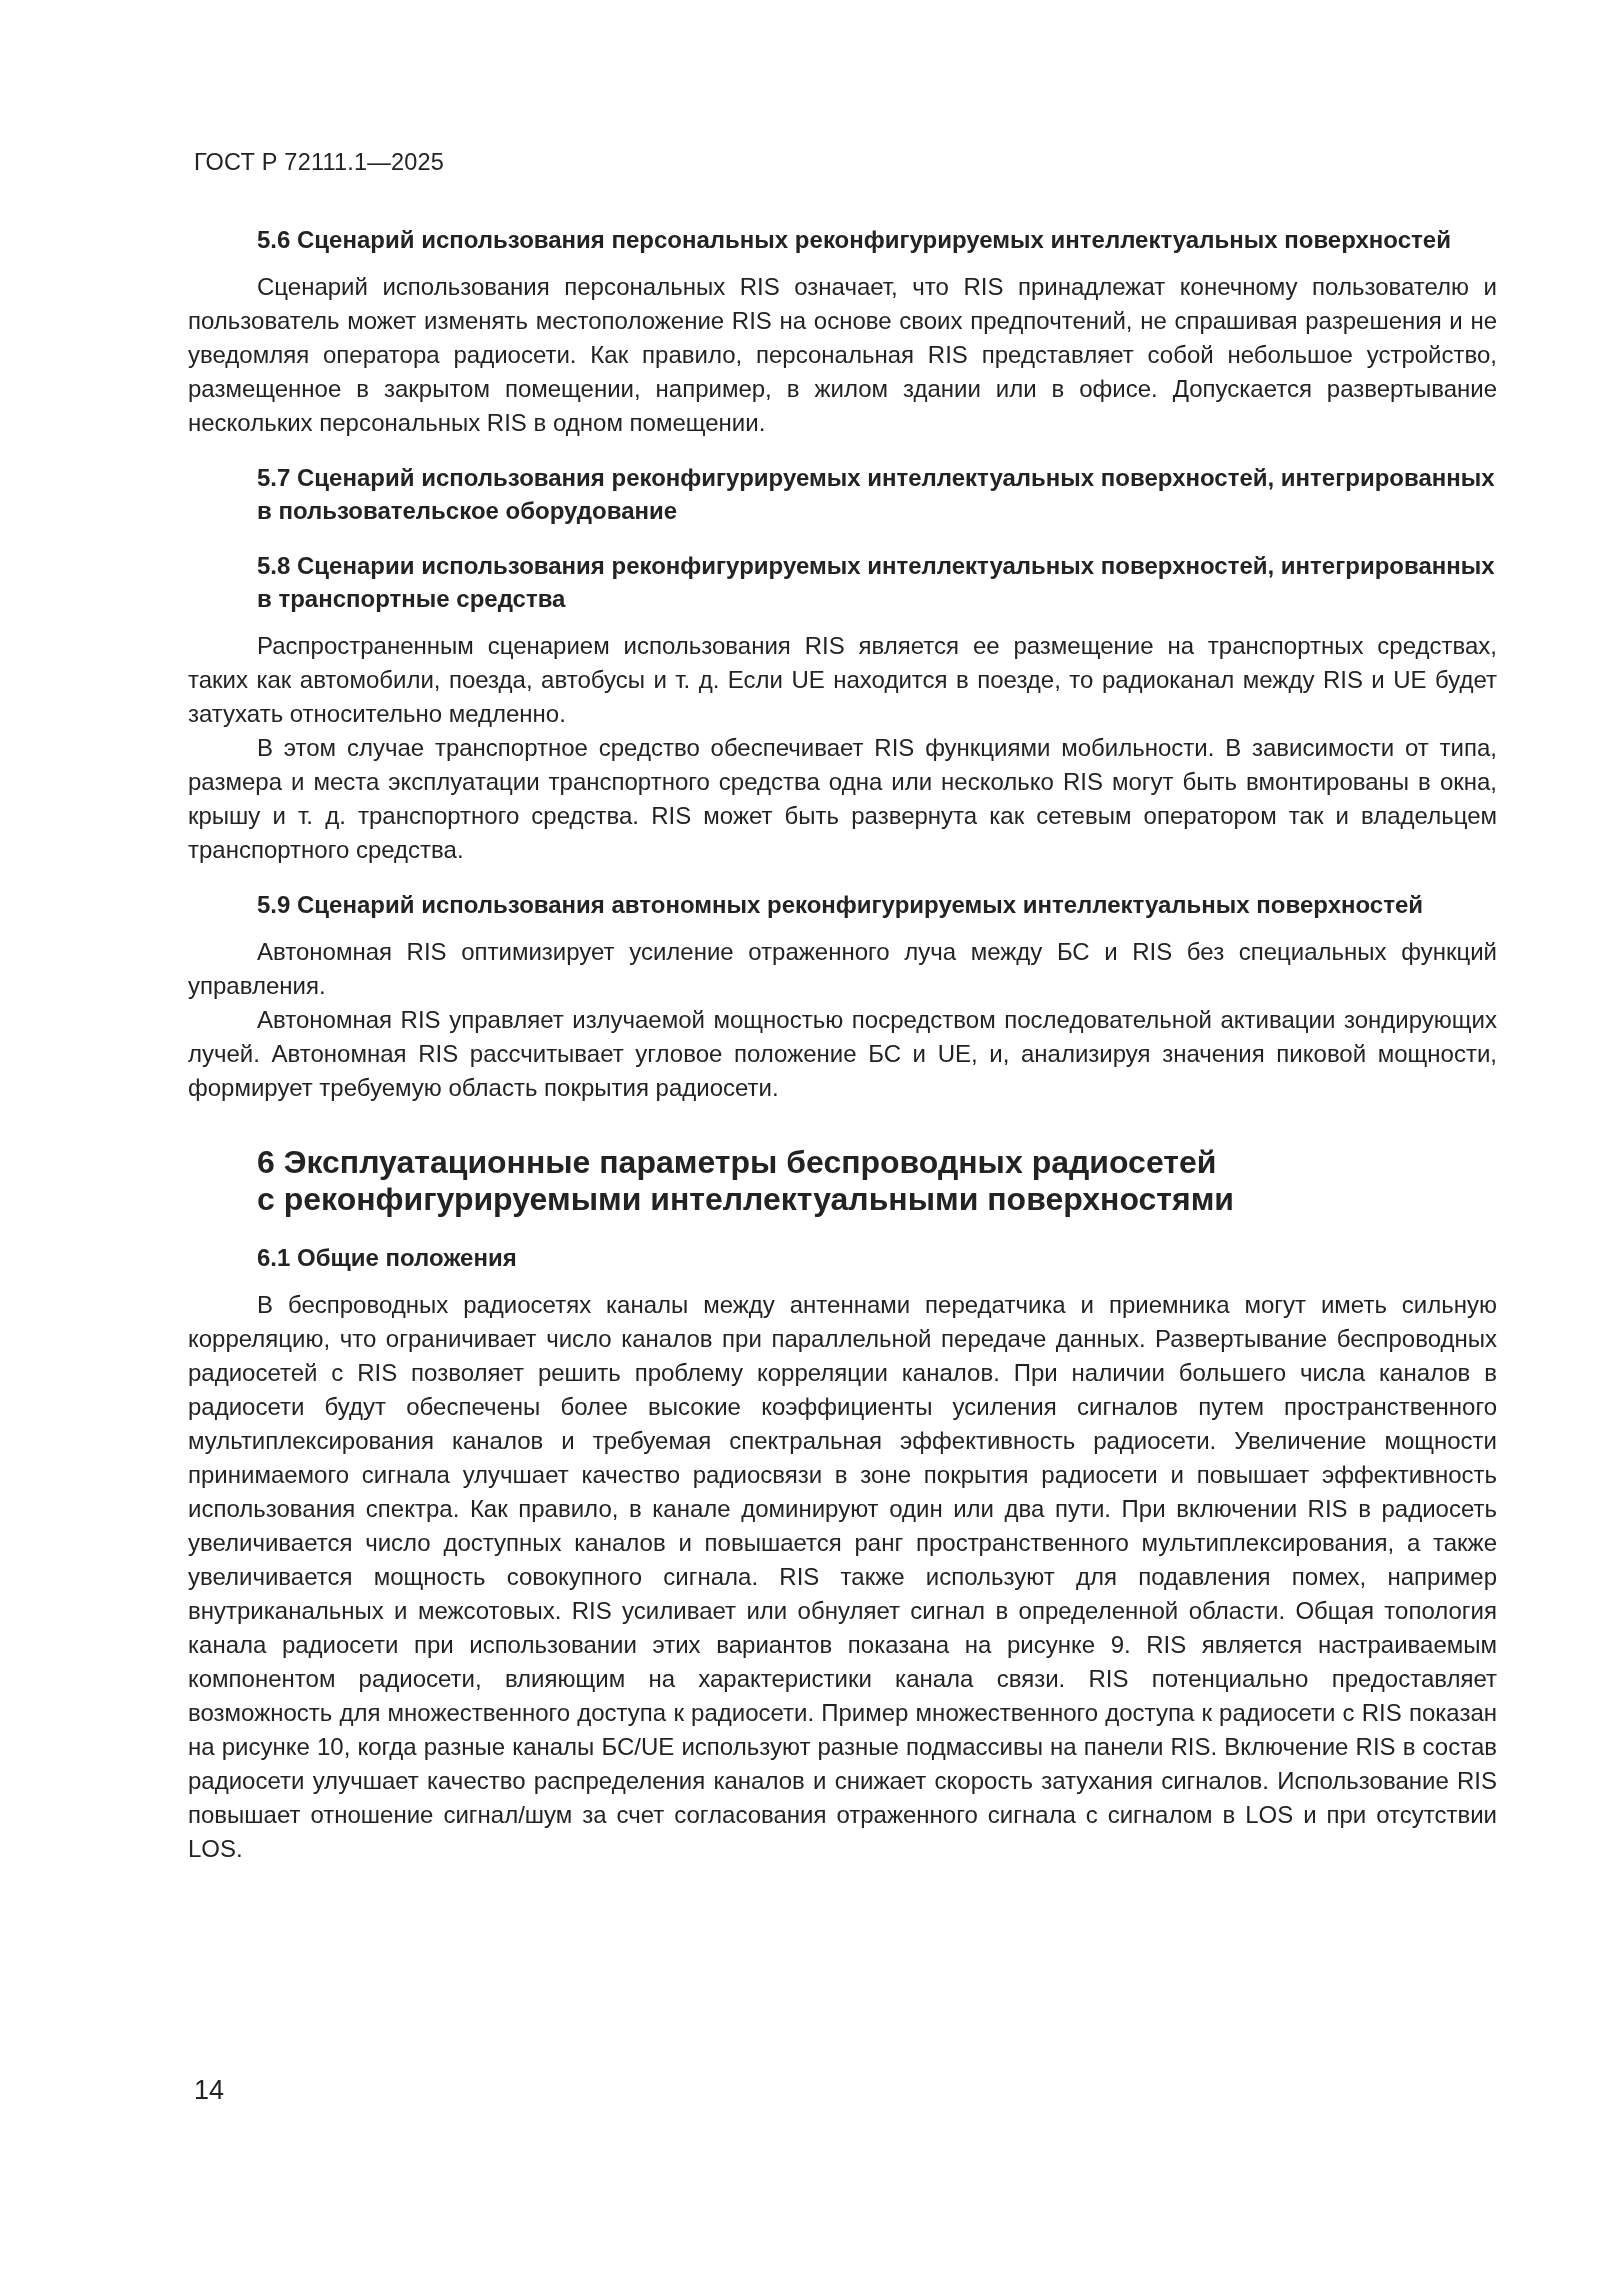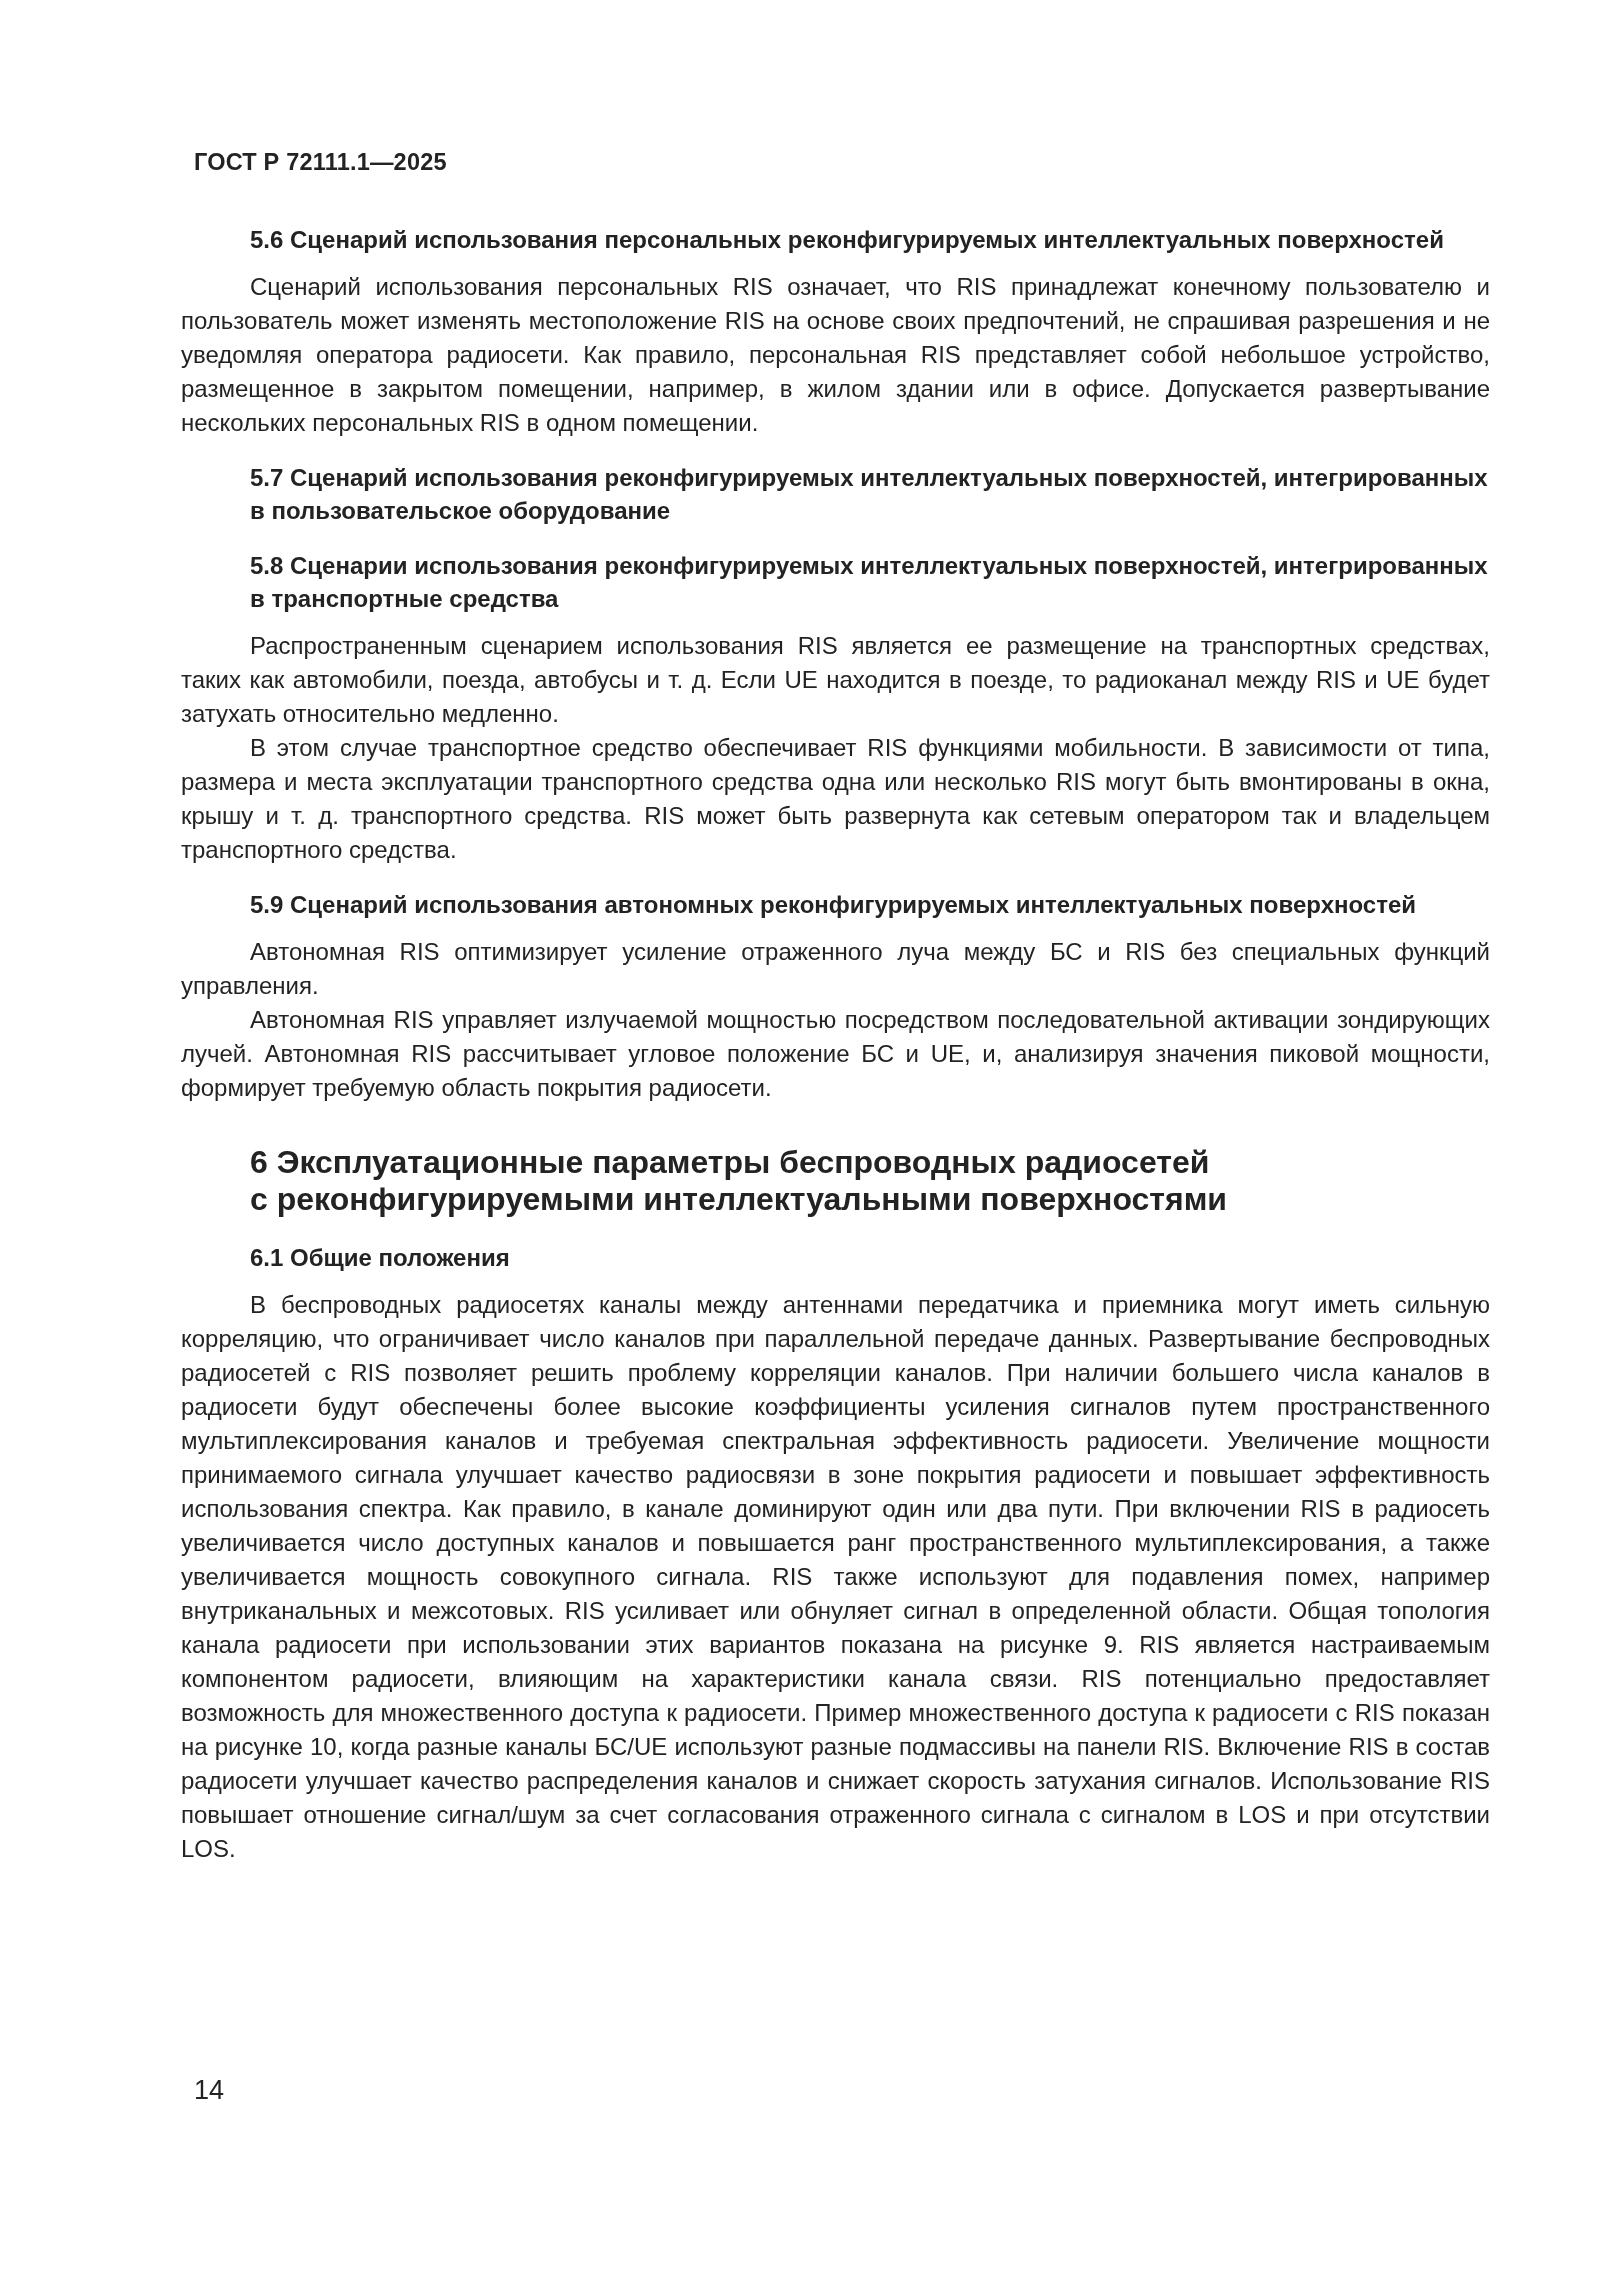--- a/index.html
+++ b/index.html
@@ -2,24 +2,24 @@
 <html><head>
   <meta charset="utf-8">
   <style>
     html, body { margin: 0; padding: 0; background: #ffffff; }
     body {
       width: 1621px; height: 2293px; position: relative; overflow: hidden;
       font-family: "Liberation Sans", sans-serif; color: #232323;
     }
     .page-header {
       position: absolute; left: 194px; top: 149px;
-      font-size: 23.5px; font-weight: bold; letter-spacing: 0.2px; text-align: center;
+      font-size: 23.5px; font-weight: normal; letter-spacing: 0.2px; text-align: center;
     }
     .content {
-      position: absolute; left: 181px; top: 223px; width: 1309px;
+      position: absolute; left: 188px; top: 223px; width: 1309px;
     }
     .h2 {
       font-size: 24px; font-weight: bold; line-height: 33px;
       padding-left: 69px; margin: 0 0 13.7px 0;
     }
     .h1 {
       font-size: 32px; font-weight: bold; line-height: 37px;
       padding-left: 69px; margin: 0 0 23.5px 0;
     }
     .p {

